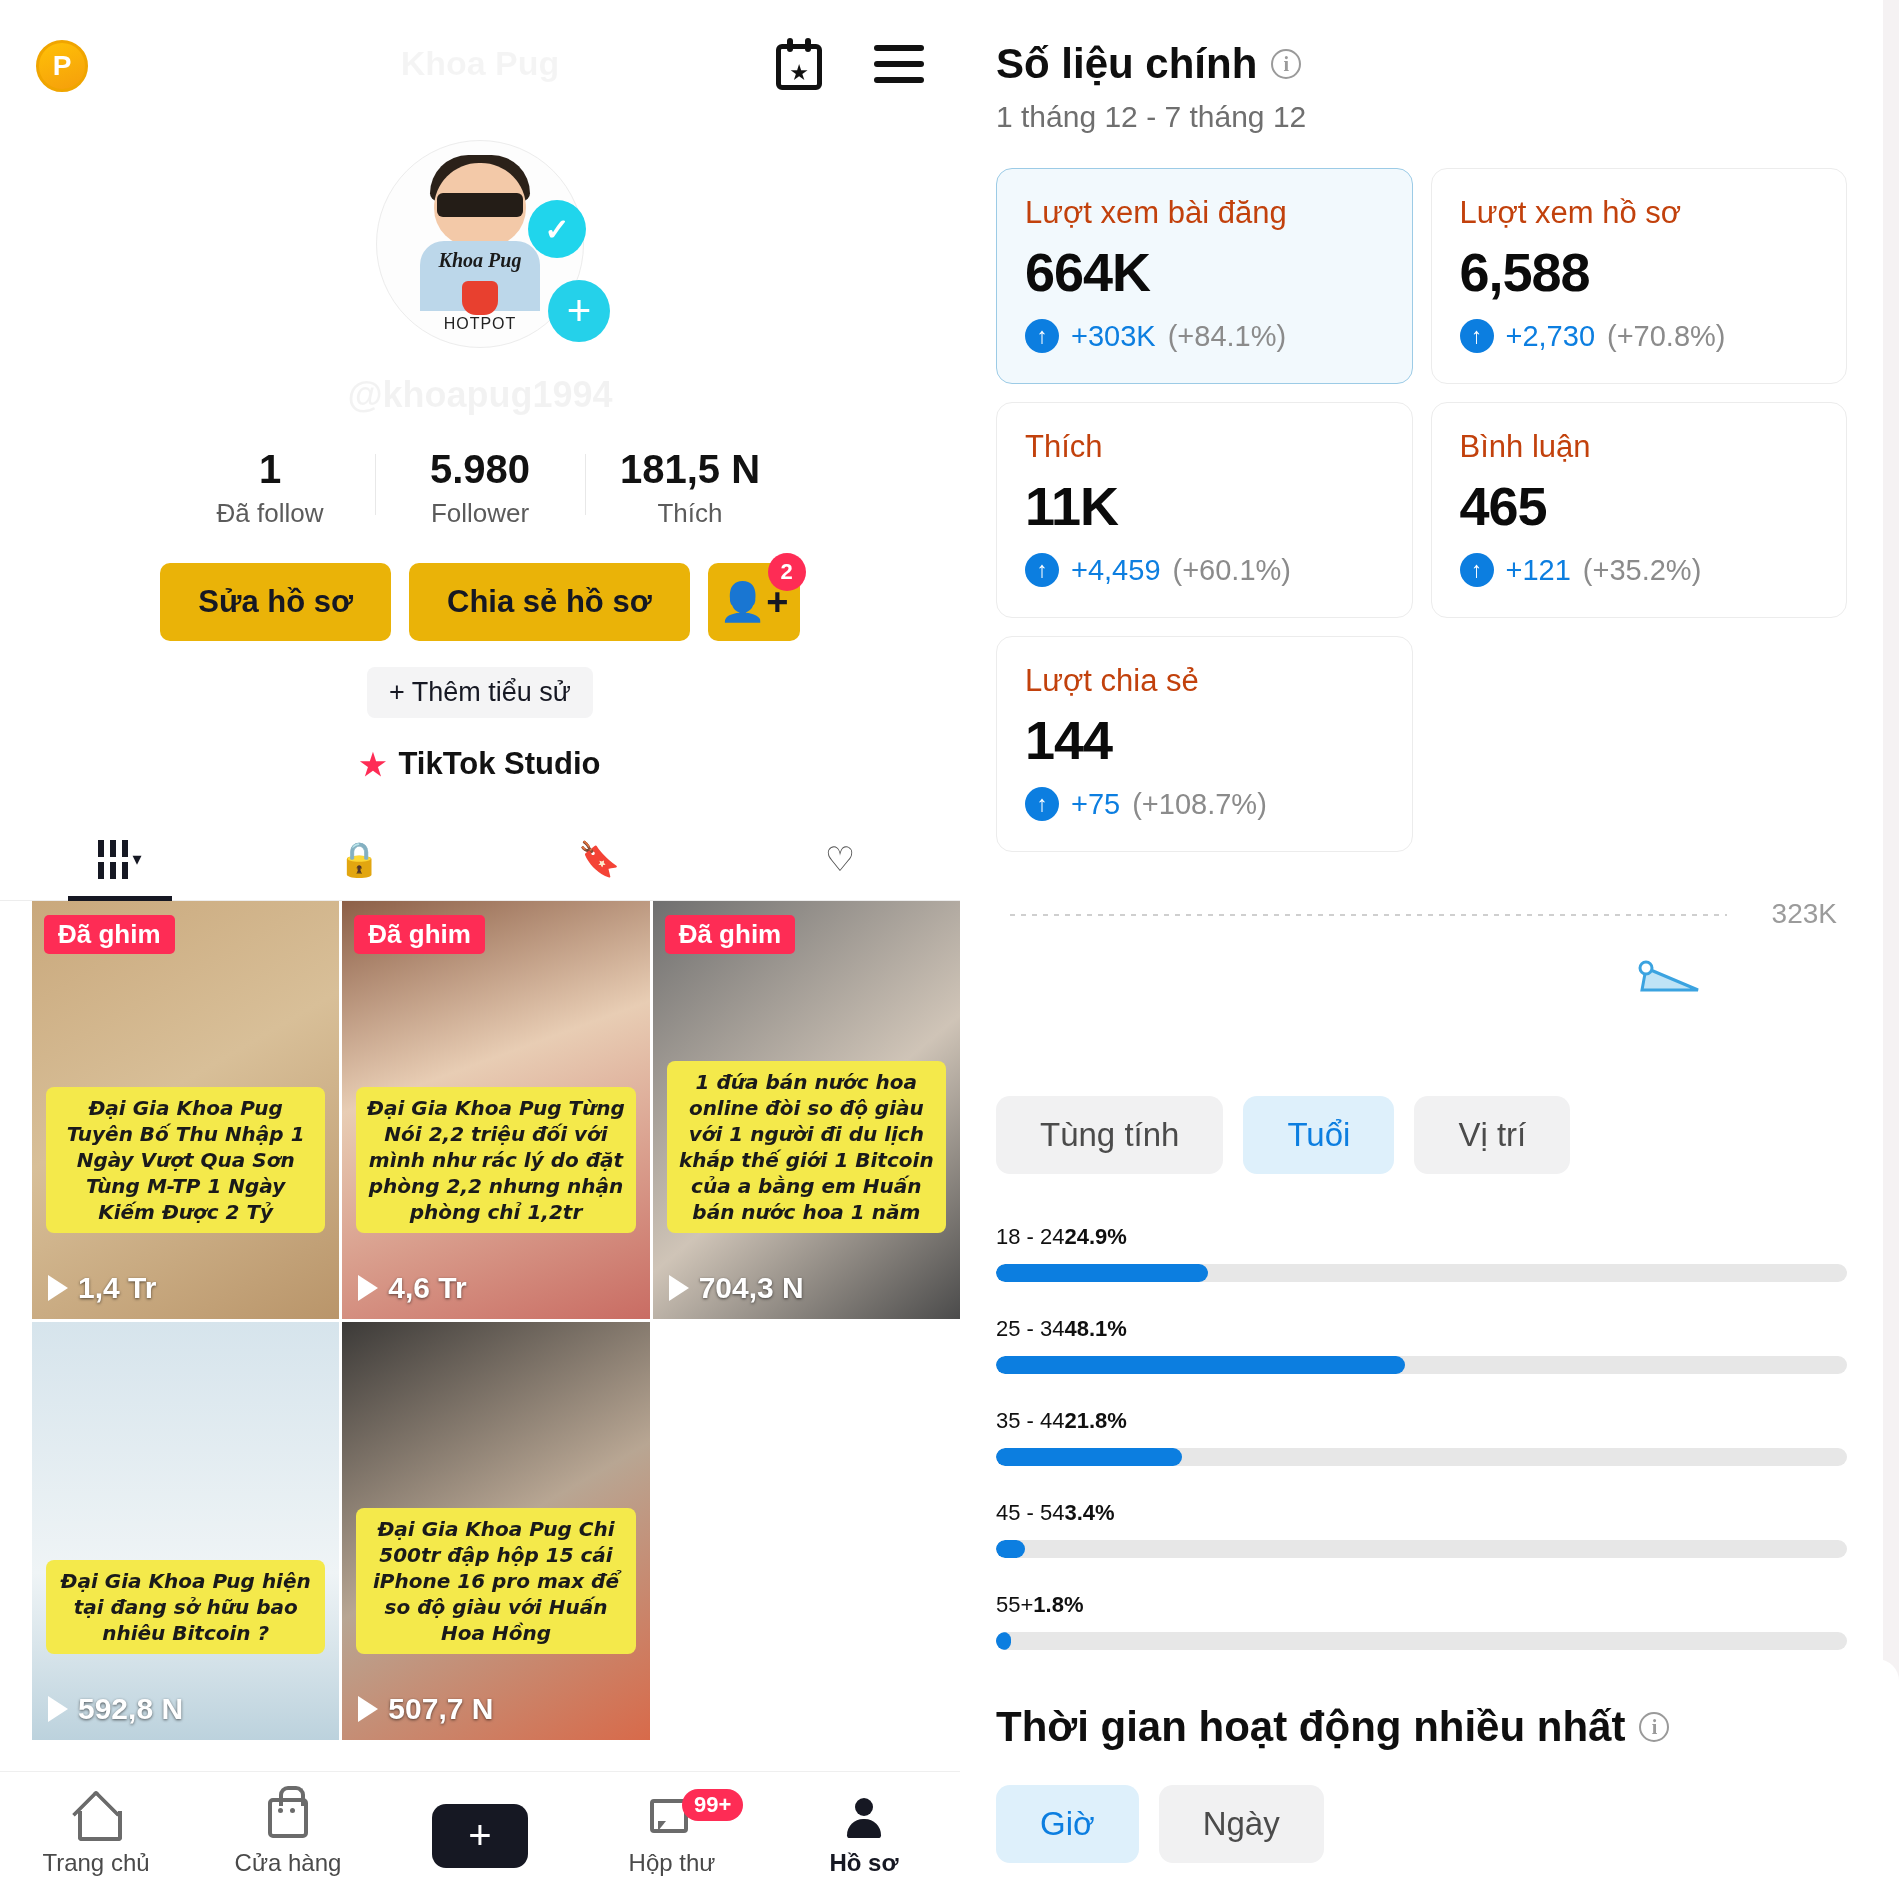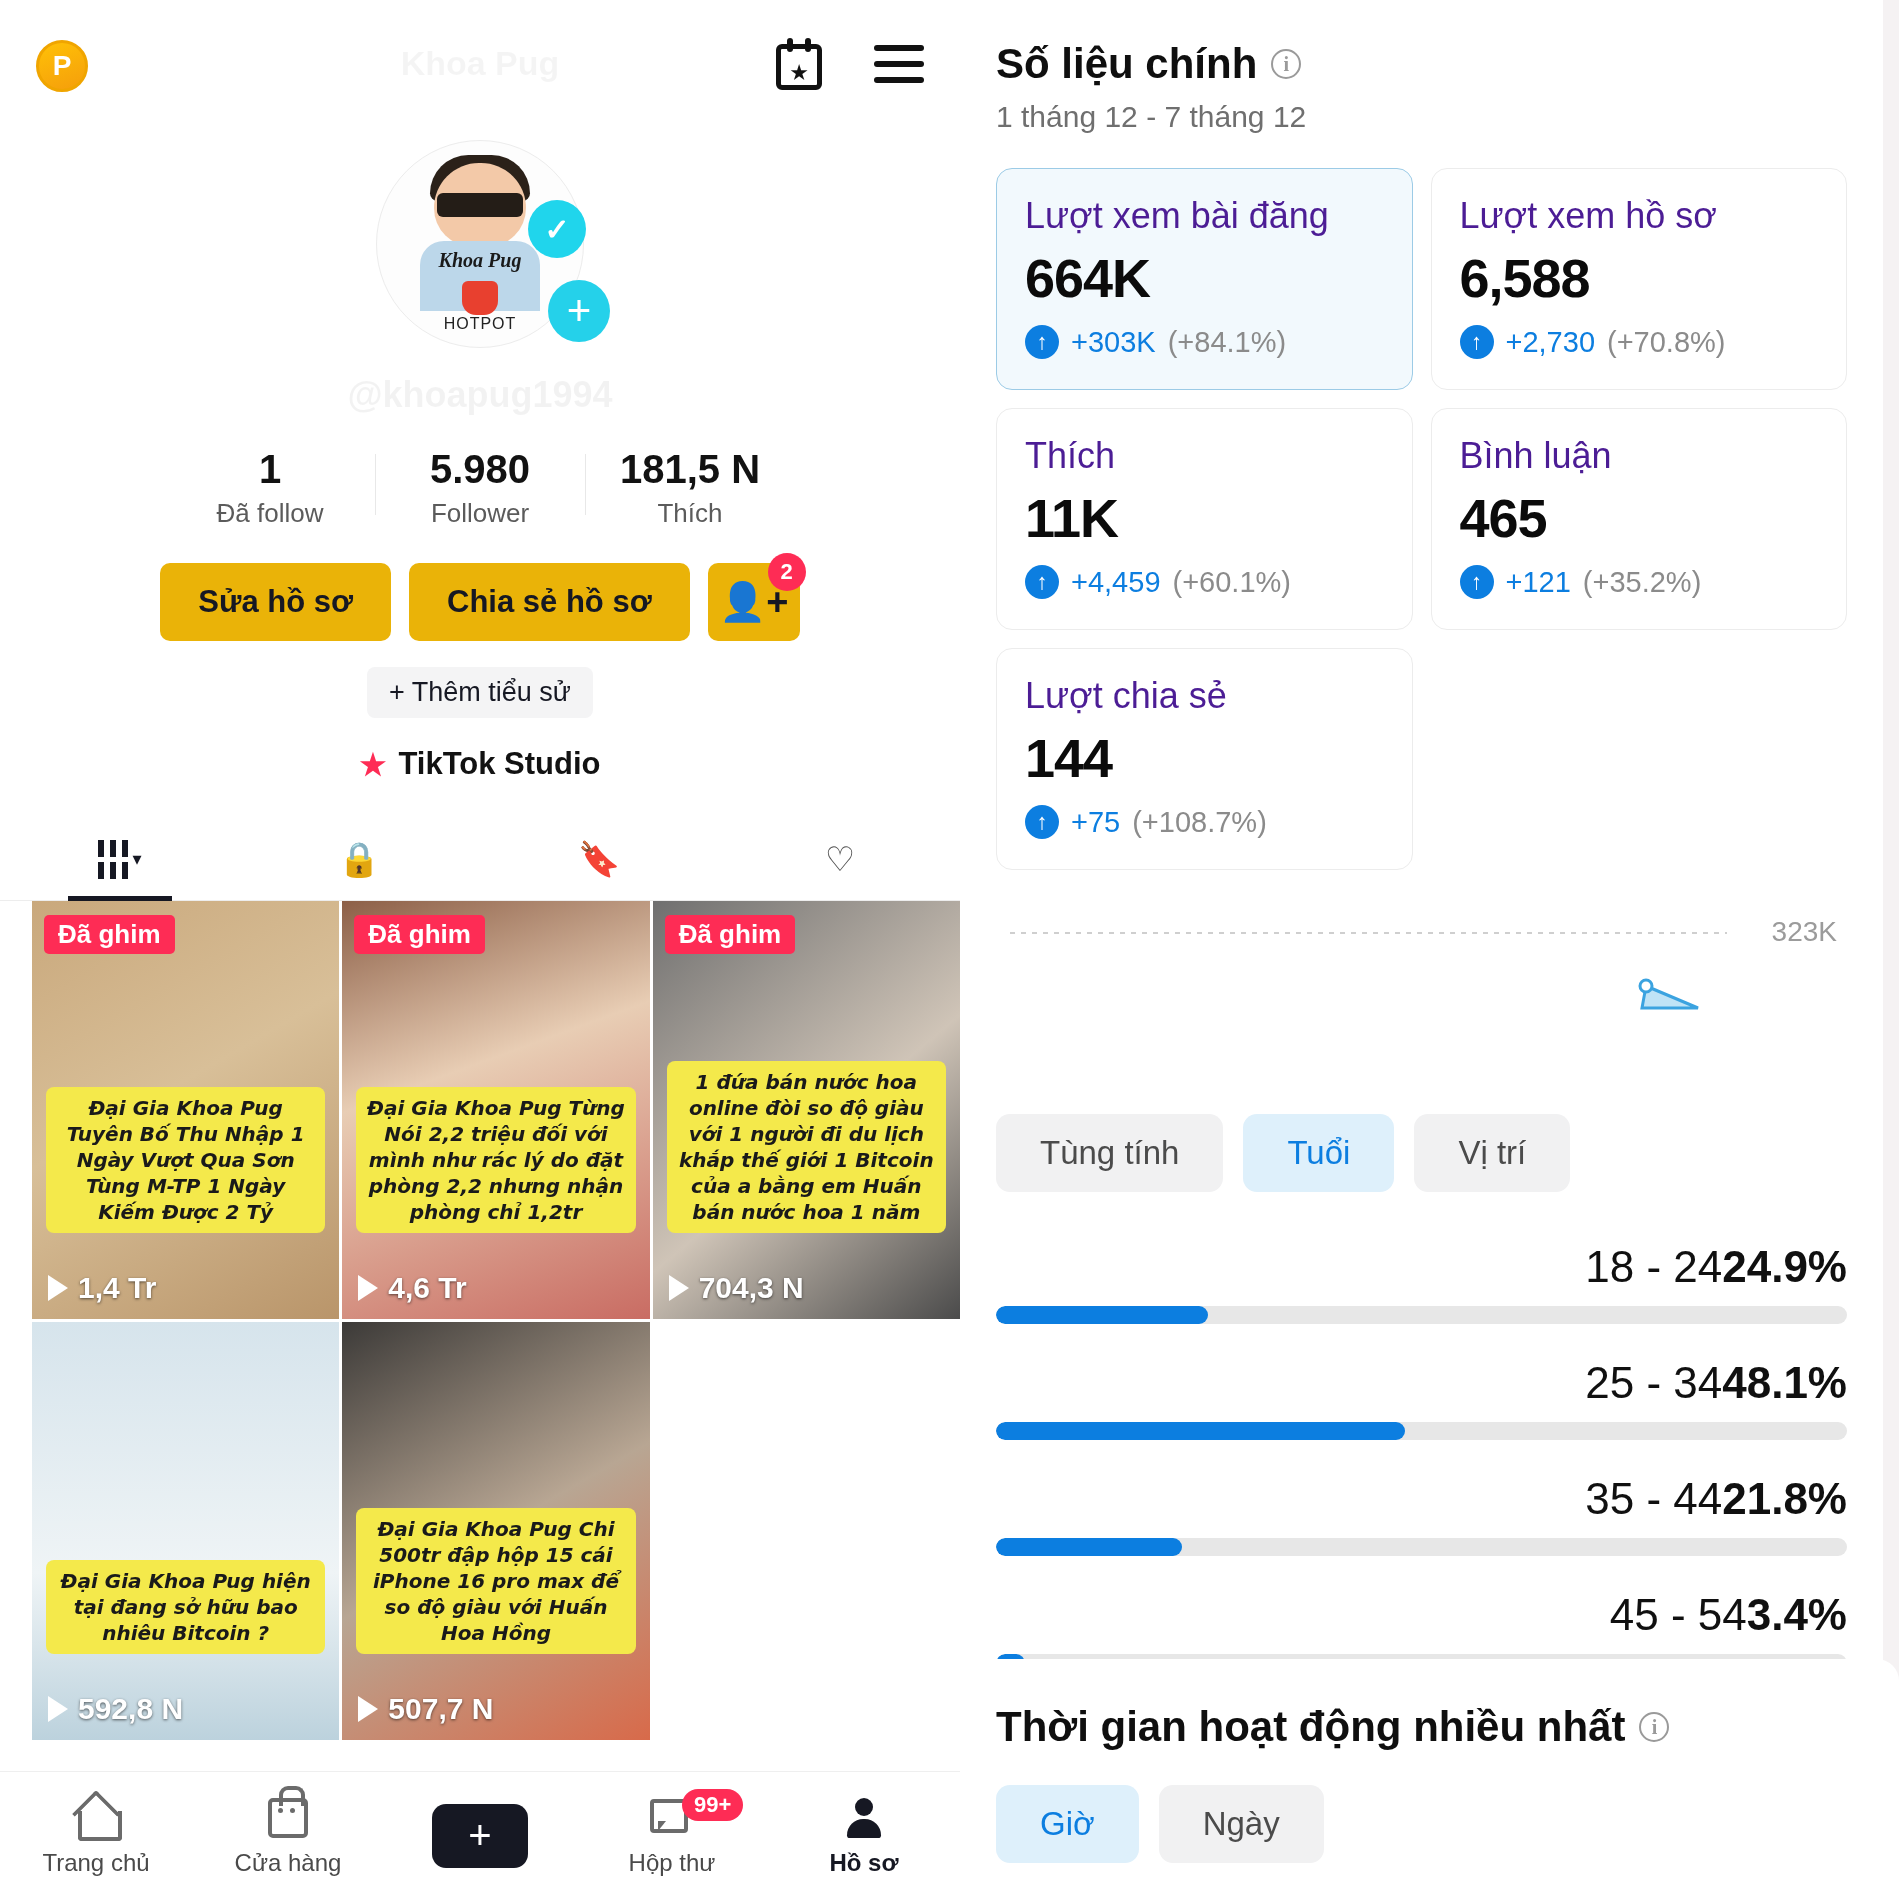--- a/index.html
+++ b/index.html
@@ -158,21 +158,21 @@
     font-size:20px;font-weight:bold;display:flex;align-items:center;justify-content:center;
     font-family:"Liberation Serif",serif;
   }
   .sec-sub { font-size:30px; color:#6f6f6f; margin-top:12px;}
   .metric-grid { display:grid; grid-template-columns:1fr 1fr; gap:18px; margin-top:34px;}
   .mcard {
     background:#fff; border:1.5px solid #ececec; border-radius:16px; padding:26px 28px 30px 28px;
   }
   .mcard.hl { background:#f2f9fd; border-color:#9ccbe6;}
   .mcard.wide { grid-column:1 / 2; }
-  .m-label { font-size:36px; color:#4c1d95;}
+  .m-label { font-size:31px; color:#c2410c;}
   .m-value { font-size:54px; font-weight:bold; color:#0b0b0b; margin-top:10px; letter-spacing:-1px;}
   .m-delta { display:flex; align-items:center; gap:12px; margin-top:16px; font-size:29px;}
   .arrow-up {
     width:34px;height:34px;border-radius:50%;background:#0c7ee0;color:#fff;
     display:flex;align-items:center;justify-content:center;font-size:22px;line-height:1;
   }
   .d-num { color:#0c7ee0; }
   .d-pct { color:#8b8b8b; }
 
   .spark-zone { position:relative; height:200px; margin-top:34px; }
@@ -183,21 +183,21 @@
 
   .seg-row { display:flex; gap:20px; margin-top:10px;}
   .seg {
     background:#f1f1f2; border-radius:14px; padding:20px 44px;
     font-size:33px; color:#4b4b4b;
   }
   .seg.on { background:#def0fb; color:#0c7ee0;}
 
   .bars { margin-top:50px; }
   .barrow { margin-bottom:34px; }
-  .barhead { display:flex; justify-content:flex-end; align-items:baseline; font-size:44px; color:#101010; margin-bottom:14px;}
+  .barhead { display:flex; justify-content:flex-start; align-items:baseline; font-size:22px; color:#101010; margin-bottom:14px;}
   .barhead .pct { font-weight:bold; }
   .track { height:18px; background:#e7e7e7; border-radius:9px; overflow:hidden;}
   .fill { height:100%; background:#0c7ee0; border-radius:9px;}
 
   .card-bottom {
     background:#fff; border-radius:22px 22px 0 0; padding:44px 36px 40px 36px;
     position:absolute; left:0; right:0; bottom:0; height:240px;
   }
   .seg-row2 { display:flex; gap:20px; margin-top:34px;}
 </style>

